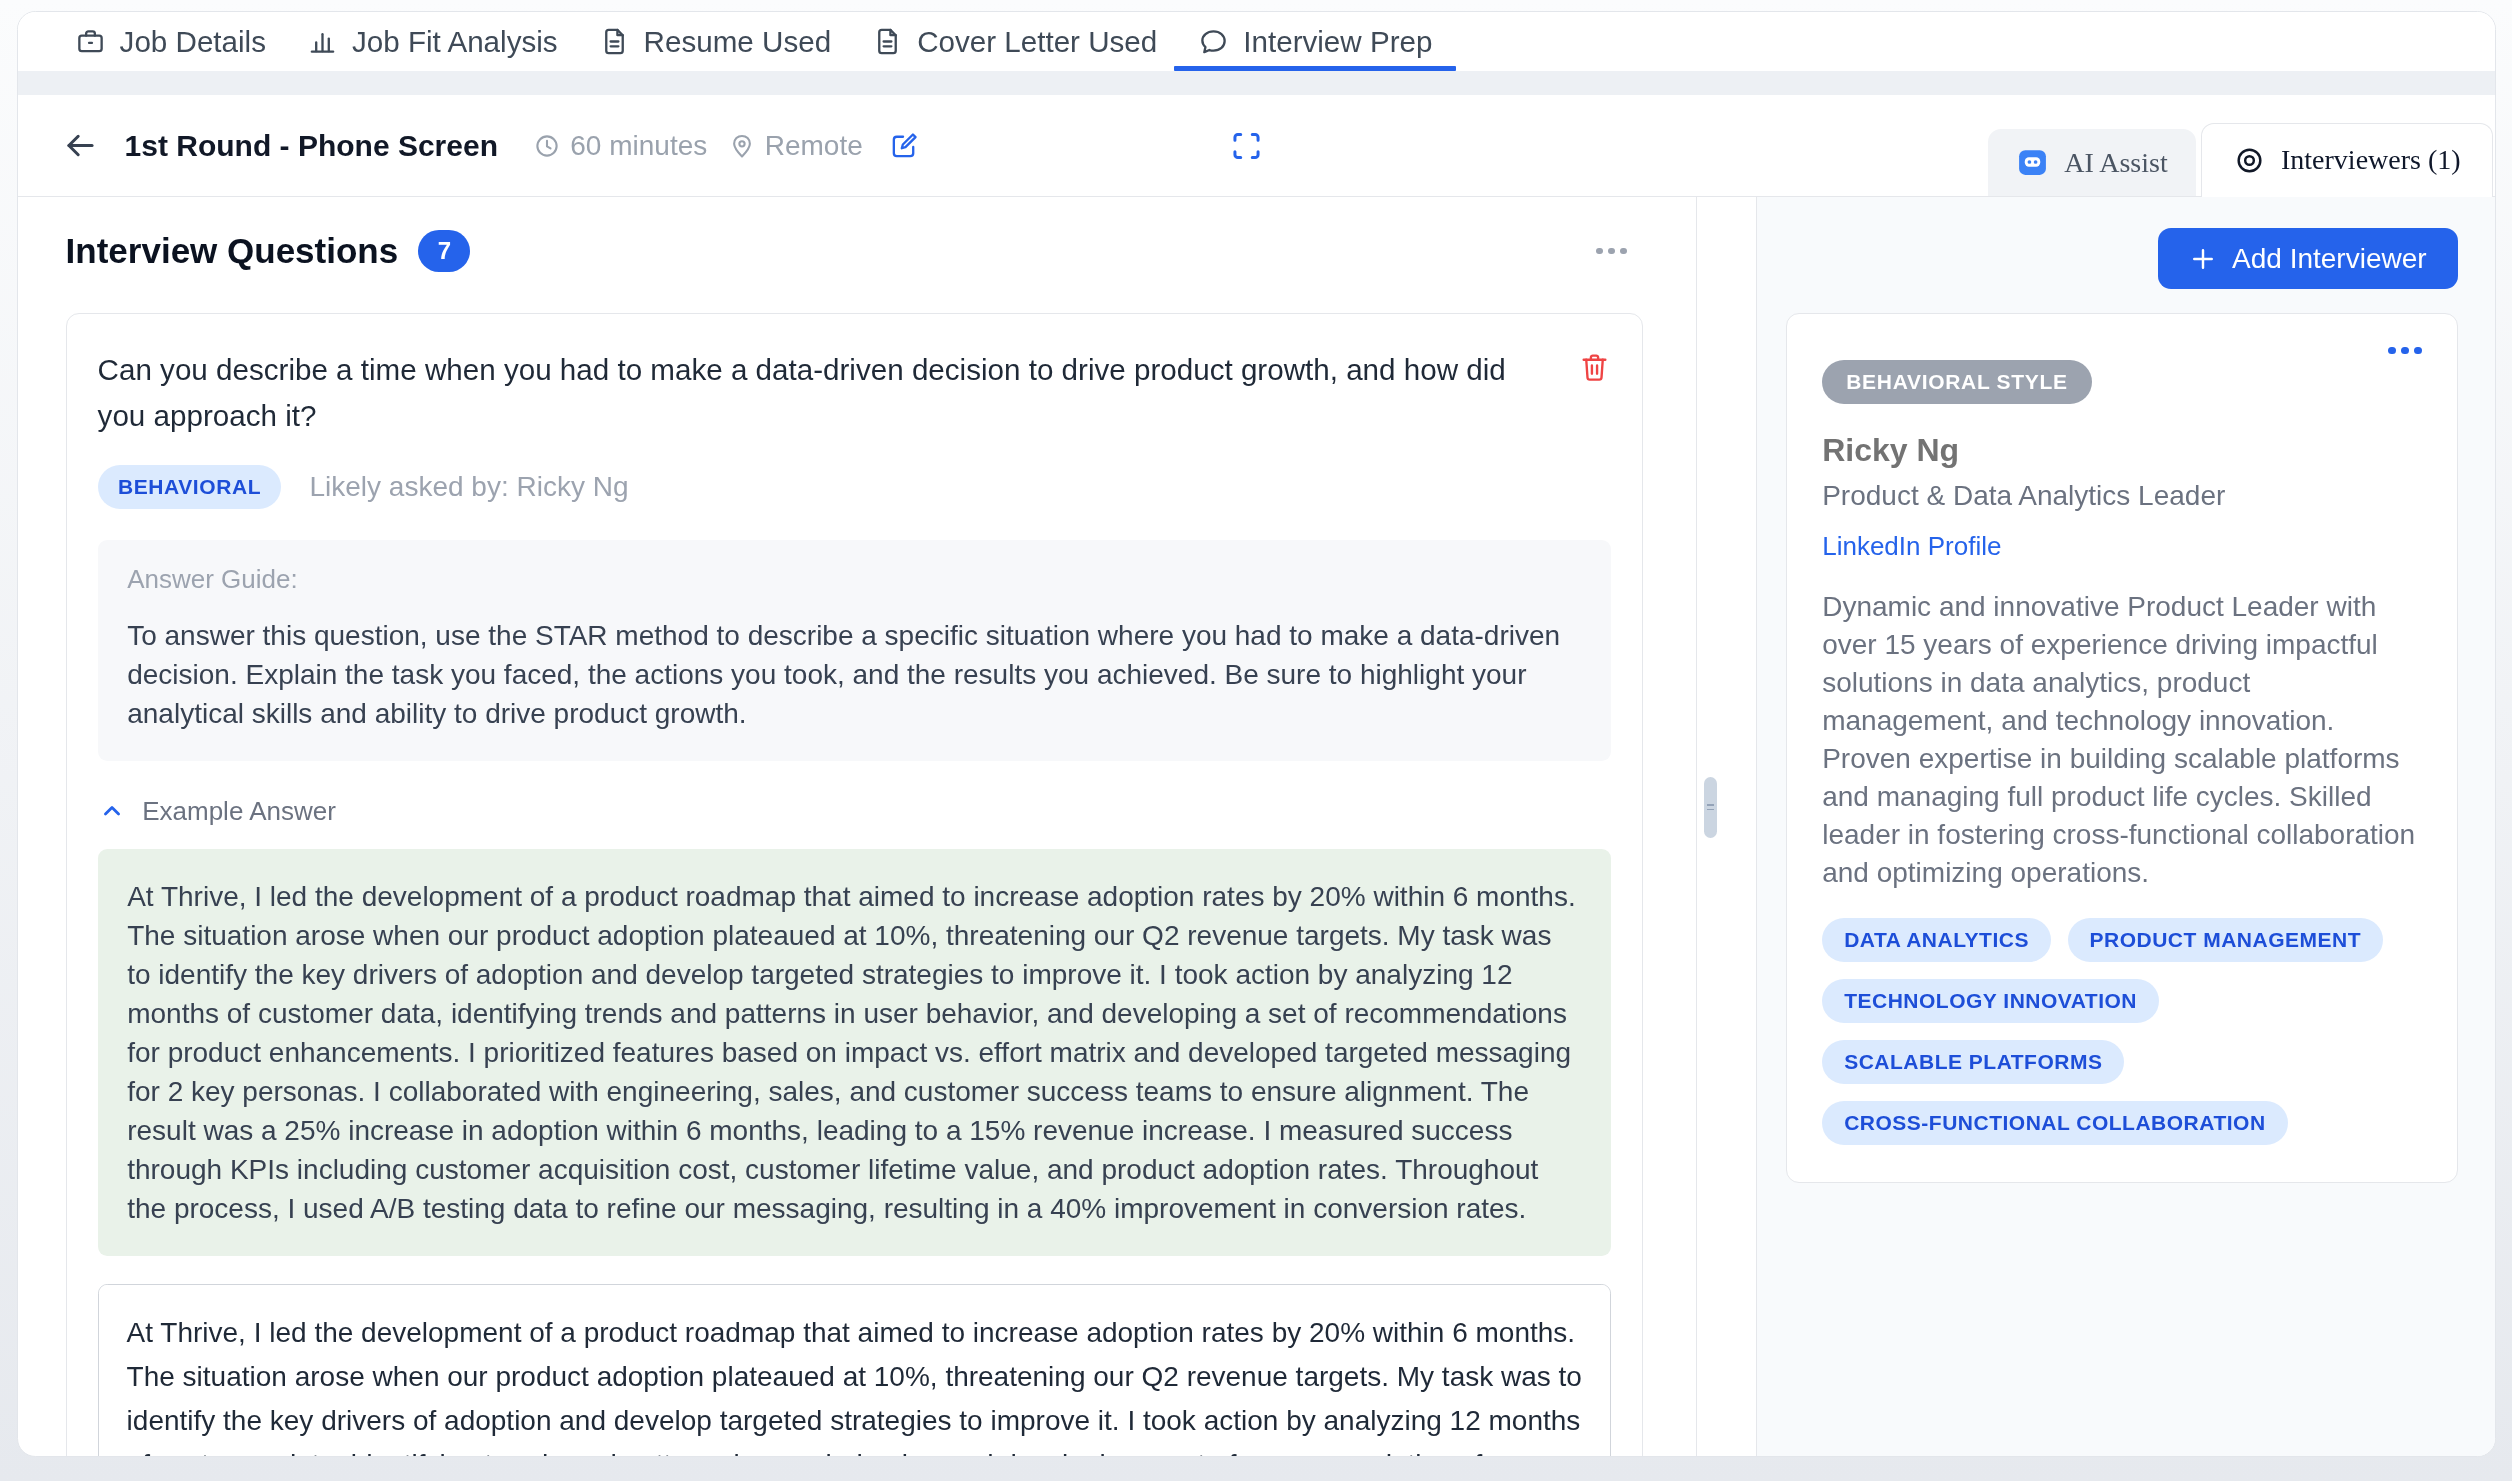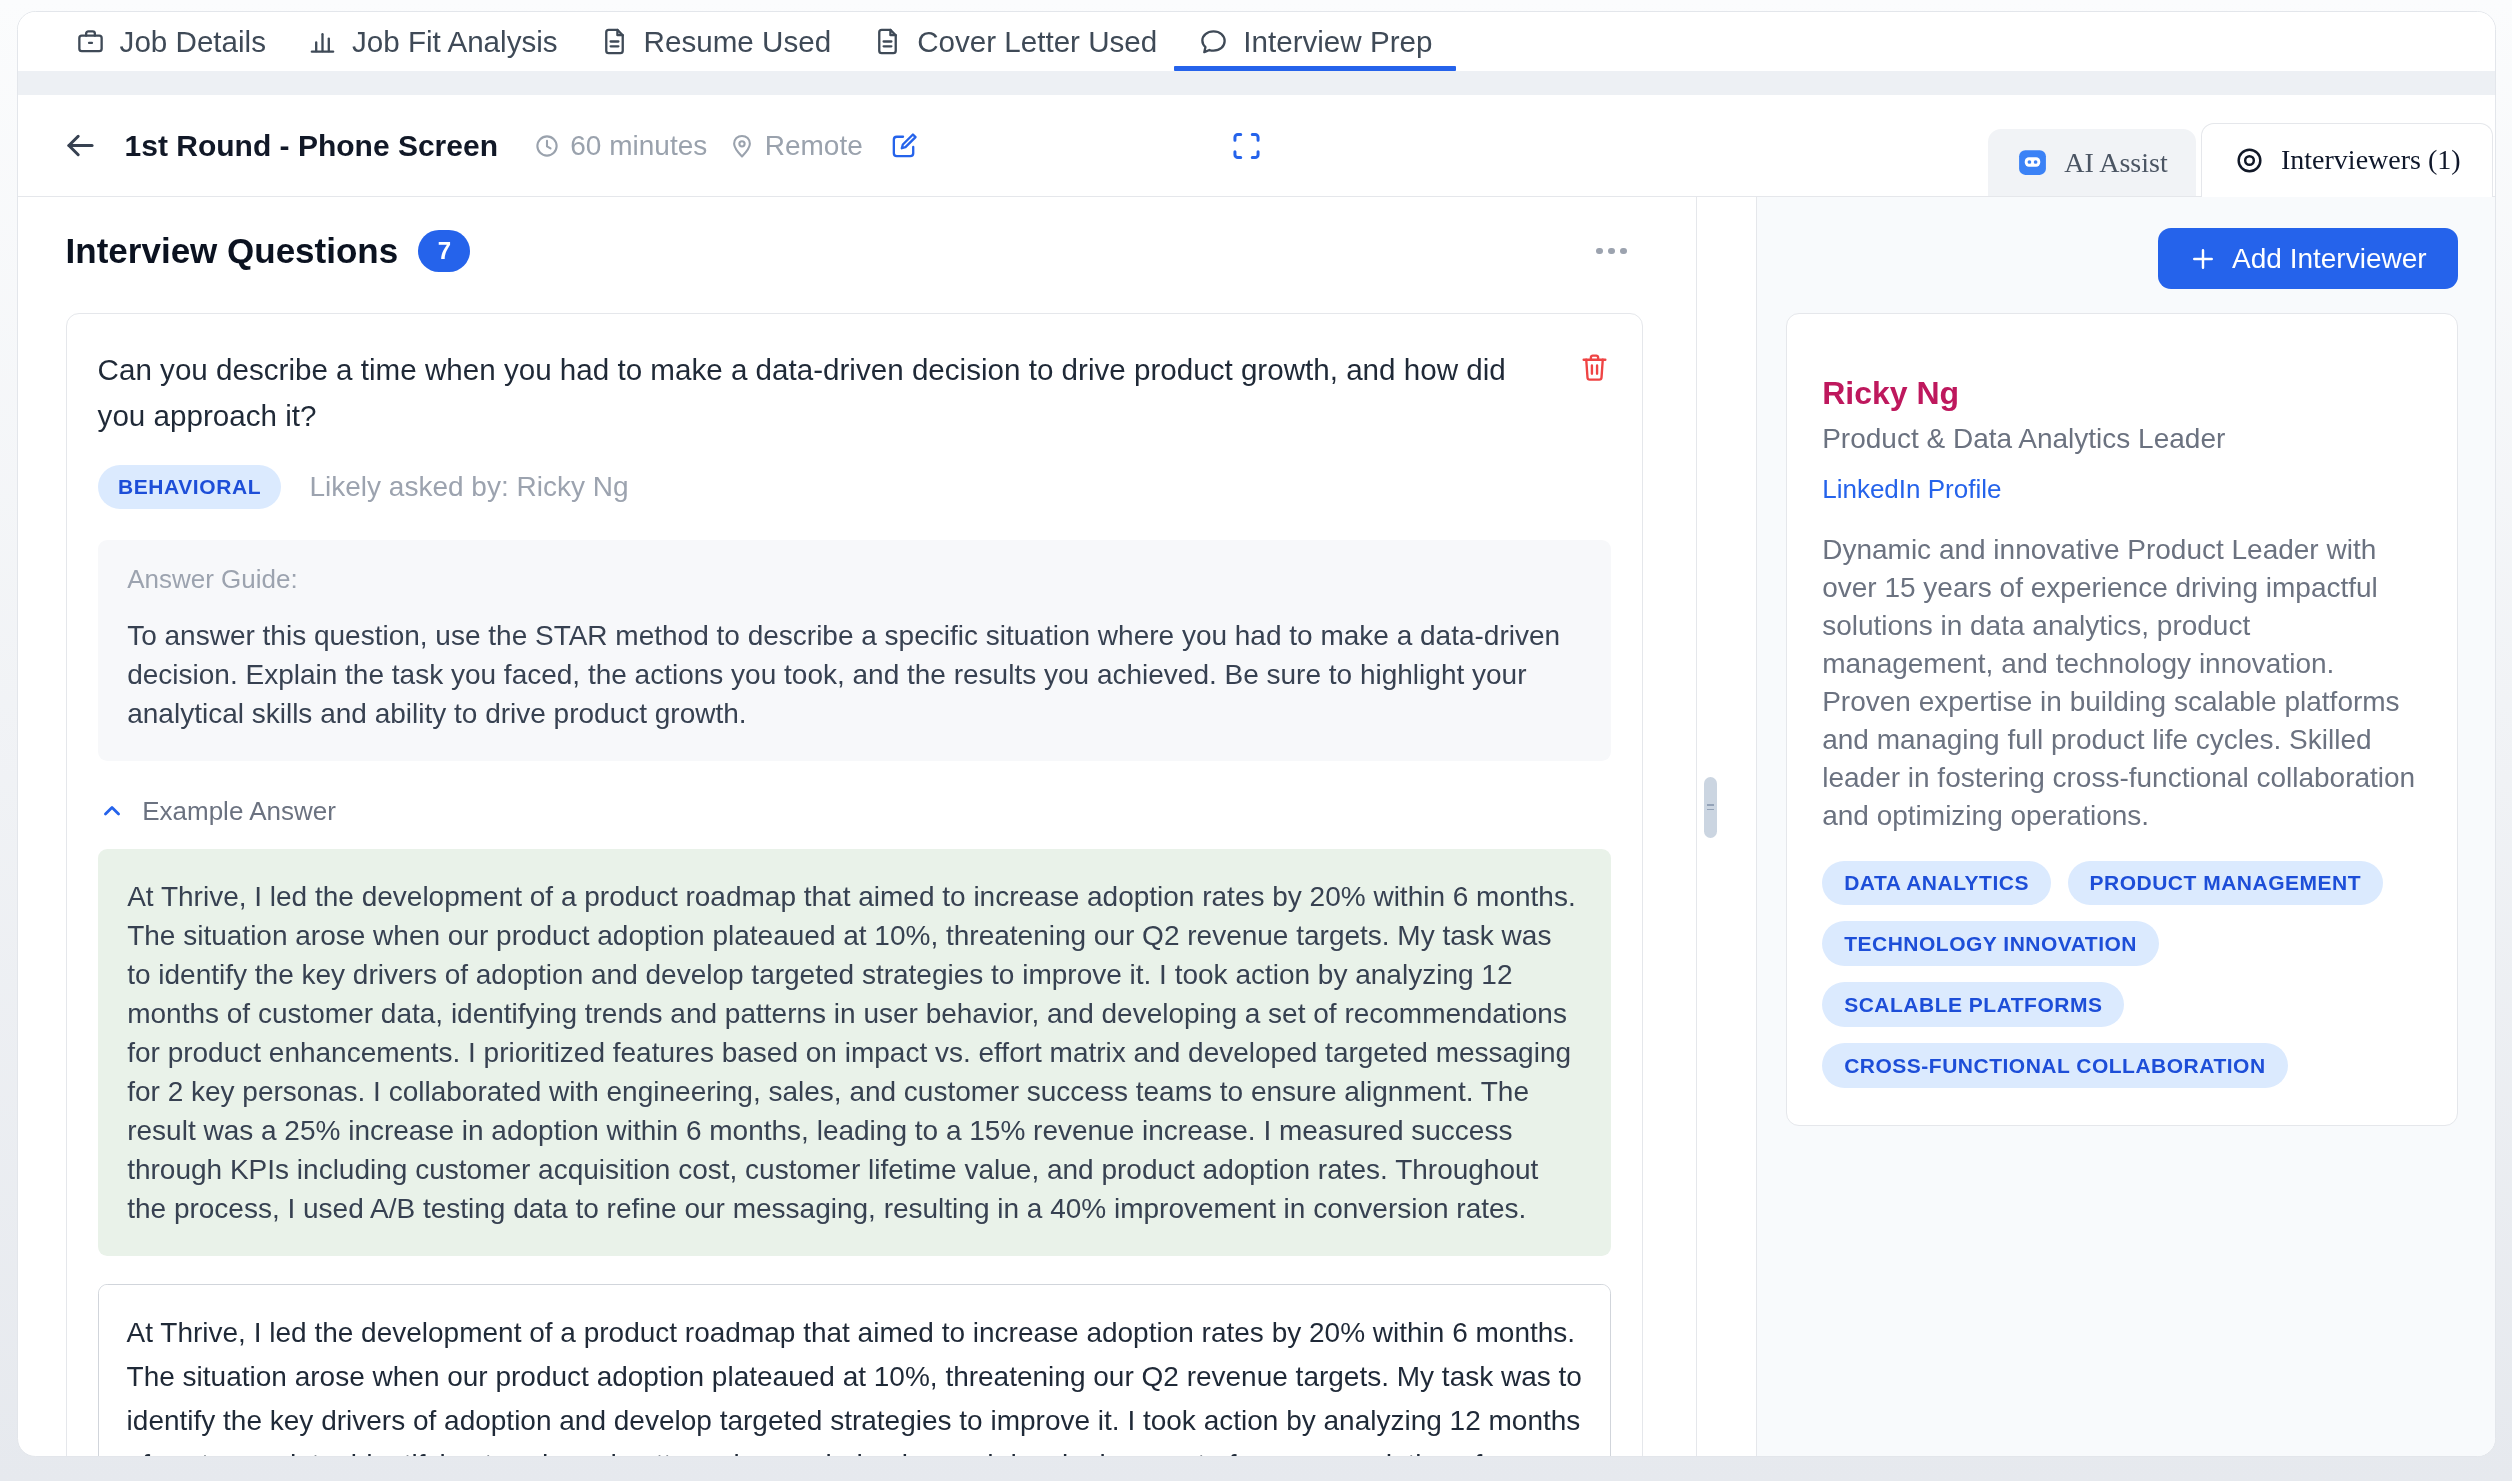--- a/index.html
+++ b/index.html
@@ -152,21 +152,21 @@
     margin-top: 24px; background: #fff; border: 0.9px solid #e5e7eb;
     border-radius: 13px; padding: 33px 35px 37px;
   }
   .int-top { display: flex; align-items: flex-start; }
   .style-pill {
     background: #9ca3af; color: #fff; font-size: 21px; font-weight: 700;
     letter-spacing: 0.7px; padding: 10.2px 24px; border-radius: 923px; margin-top: 13px;
   }
   .int-top .dots { margin-left: auto; }
   .int-top .dots .d { background: #2563eb; width: 7.4px; height: 7.4px; }
-  .int-name { margin-top: 28px; font-size: 32px; font-weight: 700; color: #be185d; }
+  .int-name { margin-top: 28px; font-size: 32px; font-weight: 700; color: #737373; }
   .int-title { margin-top: 11px; font-size: 28px; color: #6b7280; }
   .int-link { margin-top: 18.5px; font-size: 26px; color: #2563eb; cursor: pointer; display: inline-block; }
   .int-bio { margin-top: 26px; font-size: 28px; line-height: 38px; color: #6b7280; max-width: 665px; }
   .tag-wrap { margin-top: 26px; display: flex; flex-wrap: wrap; gap: 16.6px 16.6px; max-width: 610px; }
   .tag {
     background: #dbeafe; color: #1d4ed8; font-size: 21px; font-weight: 700;
     letter-spacing: 0.5px; padding: 10.2px 22px; border-radius: 923px; white-space: nowrap;
   }
 </style>
 </head>
@@ -334,20 +334,28 @@
       <div class="add-row">
         <button class="add-btn">
           <svg viewBox="0 0 32 32" fill="none" stroke="#ffffff" stroke-width="2.8" stroke-linecap="round">
               <path d="M16 6v20M6 16h20"></path>
             </svg>
           <span>Add Interviewer</span>
         </button>
       </div>
 
       <div class="int-card">
+        <div class="int-top">
+          <span class="style-pill">BEHAVIORAL STYLE</span>
+          <span class="dots">
+              <span class="d"></span>
+              <span class="d"></span>
+              <span class="d"></span>
+            </span>
+        </div>
         <div class="int-name">Ricky Ng</div>
         <div class="int-title">Product &amp; Data Analytics Leader</div>
         <a class="int-link">LinkedIn Profile</a>
         <div class="int-bio">Dynamic and innovative Product Leader with over 15 years of experience driving impactful solutions in data analytics, product management, and technology innovation. Proven expertise in building scalable platforms and managing full product life cycles. Skilled leader in fostering cross-functional collaboration and optimizing operations.</div>
         <div class="tag-wrap">
           <span class="tag">DATA ANALYTICS</span>
           <span class="tag">PRODUCT MANAGEMENT</span>
           <span class="tag">TECHNOLOGY INNOVATION</span>
           <span class="tag">SCALABLE PLATFORMS</span>
           <span class="tag">CROSS-FUNCTIONAL COLLABORATION</span>

